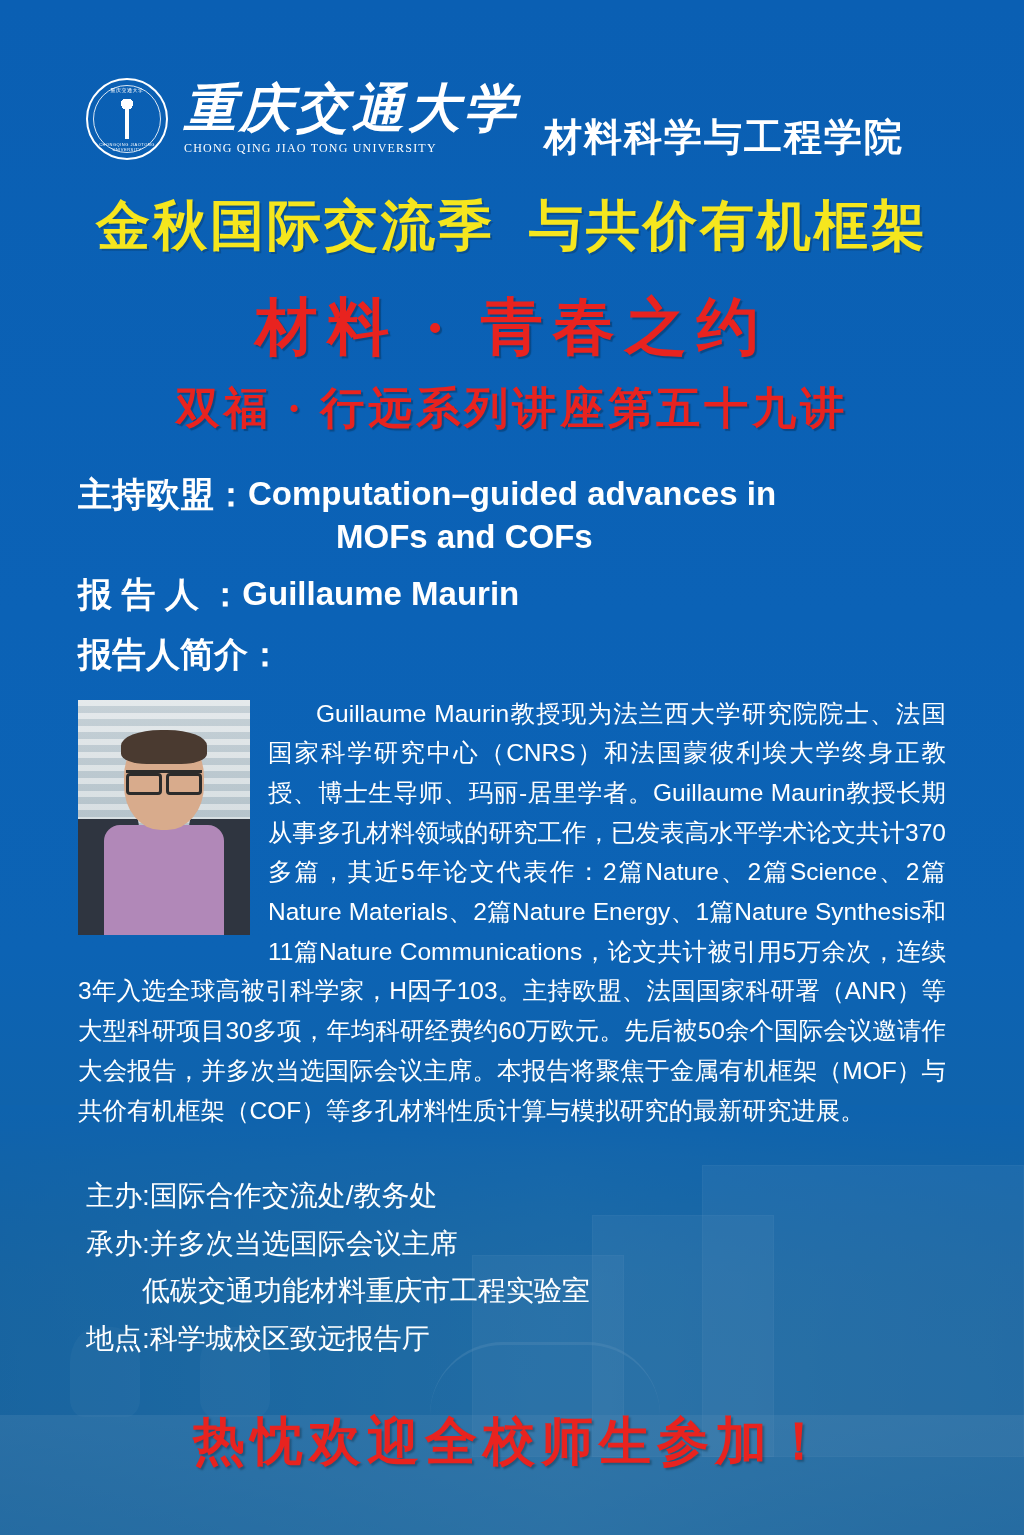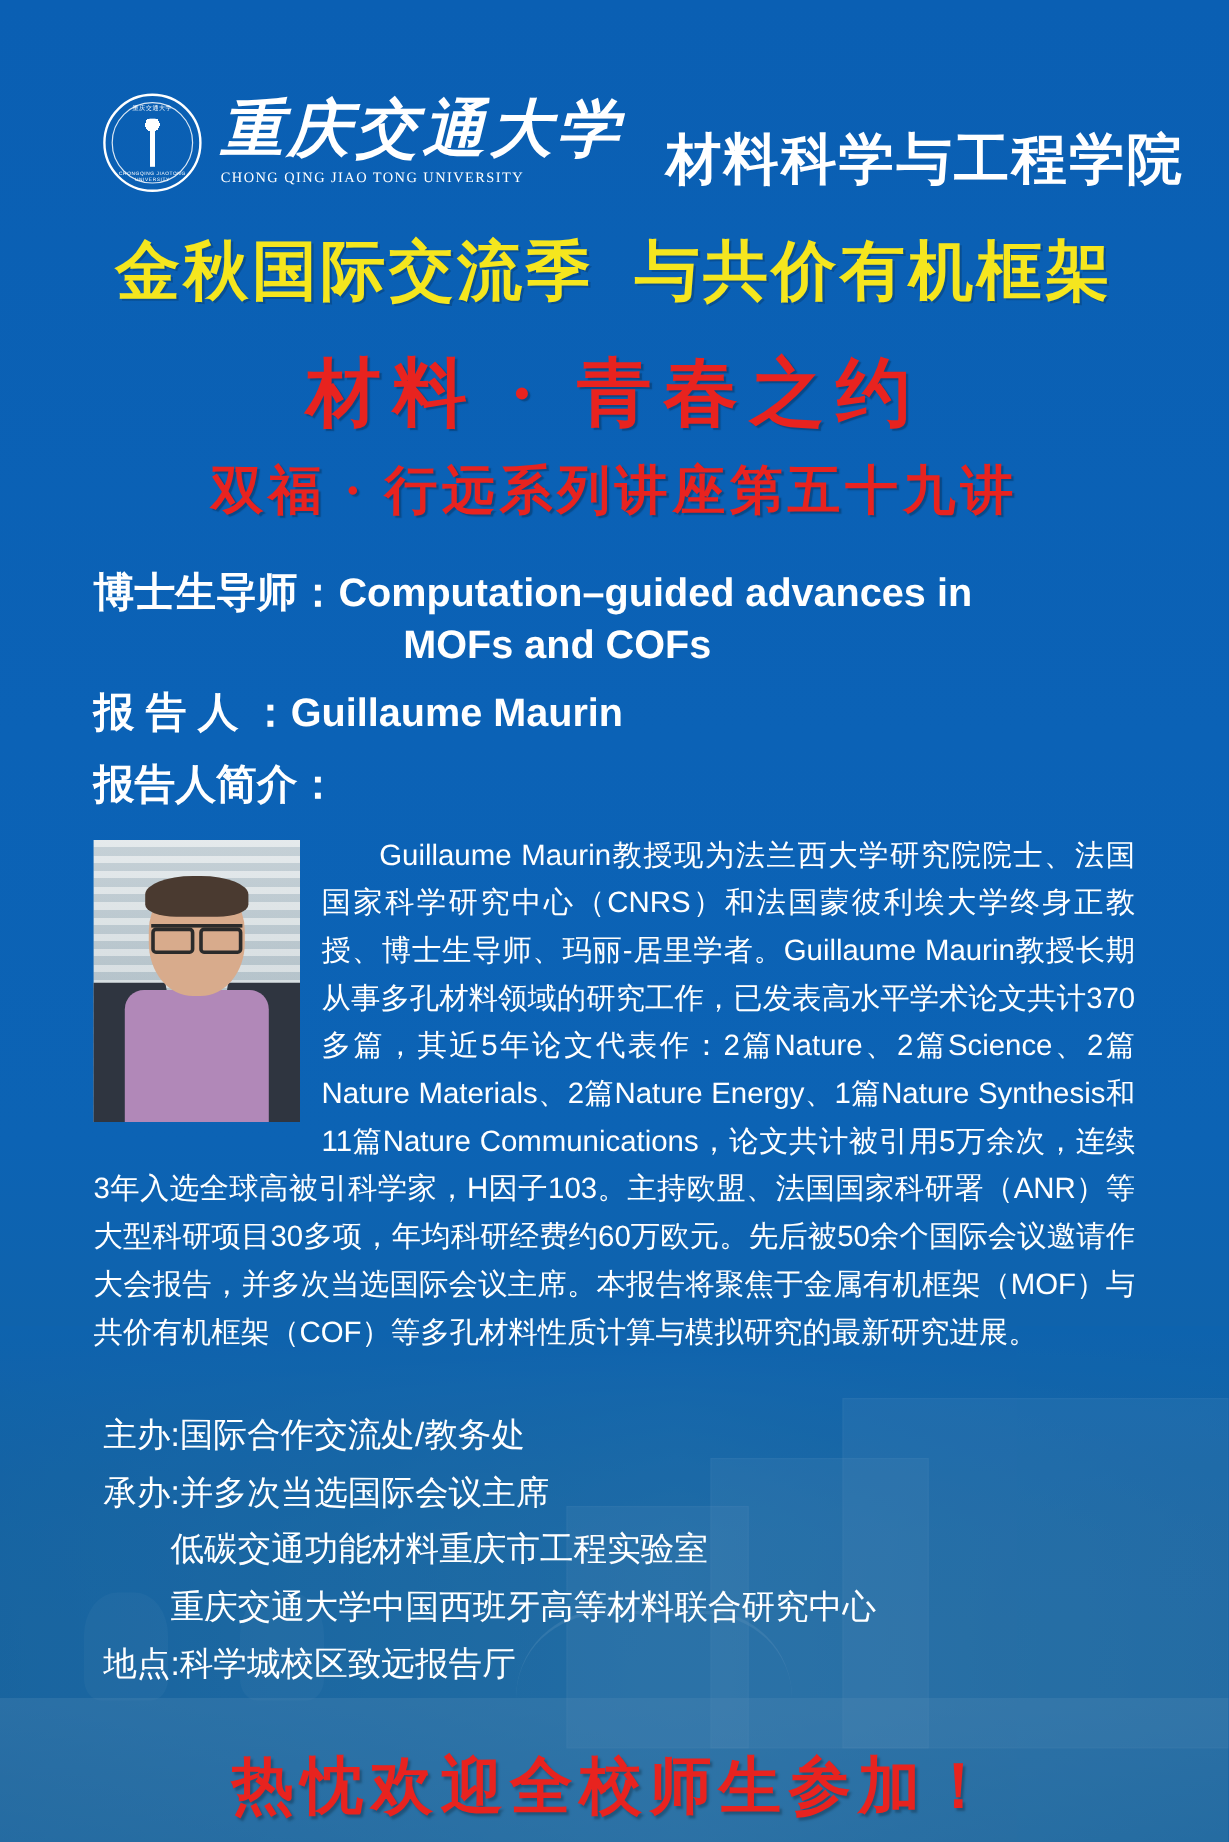--- a/index.html
+++ b/index.html
@@ -114,23 +114,23 @@
     color: #ffffff;
     font-size: 12px;
     letter-spacing: 1.2px;
     margin-top: 6px;
     font-family: "Liberation Serif", "DejaVu Serif", serif;
   }
   .school {
     color: #ffffff;
     font-family: "Liberation Serif", "DejaVu Serif", serif;
     font-weight: bold;
-    font-size: 46px;
+    font-size: 38px;
     letter-spacing: 2px;
-    margin-left: 35px;
+    margin-left: 24px;
     line-height: 1;
   }
 
   
   .title-yellow {
     margin-top: 30px;
     text-align: center;
     color: #f5e61e;
     font-family: "Liberation Serif", "DejaVu Serif", serif;
     font-weight: bold;
@@ -310,21 +310,21 @@
     </div>
 
     <div class="title-yellow">
       <span>金秋国际交流季</span><span class="gap"></span><span>与共价有机框架</span>
     </div>
     <div class="title-red1">材料 · 青春之约</div>
     <div class="title-red2">双福 · 行远系列讲座第五十九讲</div>
 
     <div class="info">
       <div class="info-row">
-        <span class="info-label">博士生导师：</span>
+        <span class="info-label">主持欧盟：</span>
         <span class="info-value">Computation–guided advances in</span>
       </div>
       <div class="topic-second">MOFs and COFs</div>
       <div class="info-row" style="margin-top:16px">
         <span class="info-label">报 告 人 ：</span>
         <span class="info-value">Guillaume Maurin</span>
       </div>
       <div class="info-row bio" style="margin-top:14px">
         <span class="info-label">报告人简介：</span>
       </div>
@@ -341,20 +341,19 @@
         <div class="glasses"></div>
       </div>
       <div class="bio-text"><span class="indent"></span><span>Guillaume Maurin教授现为法兰西大学研究院院士、法国国家科学研究中心（CNRS）和法国蒙彼利埃大学终身正教授、博士生导师、玛丽-居里学者。Guillaume Maurin教授长期从事多孔材料领域的研究工作，已发表高水平学术论文共计370多篇，其近5年论文代表作：2篇Nature、2篇Science、2篇Nature Materials、2篇Nature Energy、1篇Nature Synthesis和11篇Nature Communications，论文共计被引用5万余次，连续3年入选全球高被引科学家，H因子103。主持欧盟、法国国家科研署（ANR）等大型科研项目30多项，年均科研经费约60万欧元。先后被50余个国际会议邀请作大会报告，并多次当选国际会议主席。本报告将聚焦于金属有机框架（MOF）与共价有机框架（COF）等多孔材料性质计算与模拟研究的最新研究进展。</span></div>
       <div class="clear"></div>
     </div>
 
     <div class="org">
       <div>主办:国际合作交流处/教务处</div>
       <div>承办:并多次当选国际会议主席</div>
       <div class="sub">低碳交通功能材料重庆市工程实验室</div>
-      <div class="sub">重庆交通大学中国西班牙高等材料联合研究中心</div>
       <div>地点:科学城校区致远报告厅</div>
     </div>
 
     <div class="footer">热忱欢迎全校师生参加！</div>
 
   </div>
 </div>
 
 </body></html>

